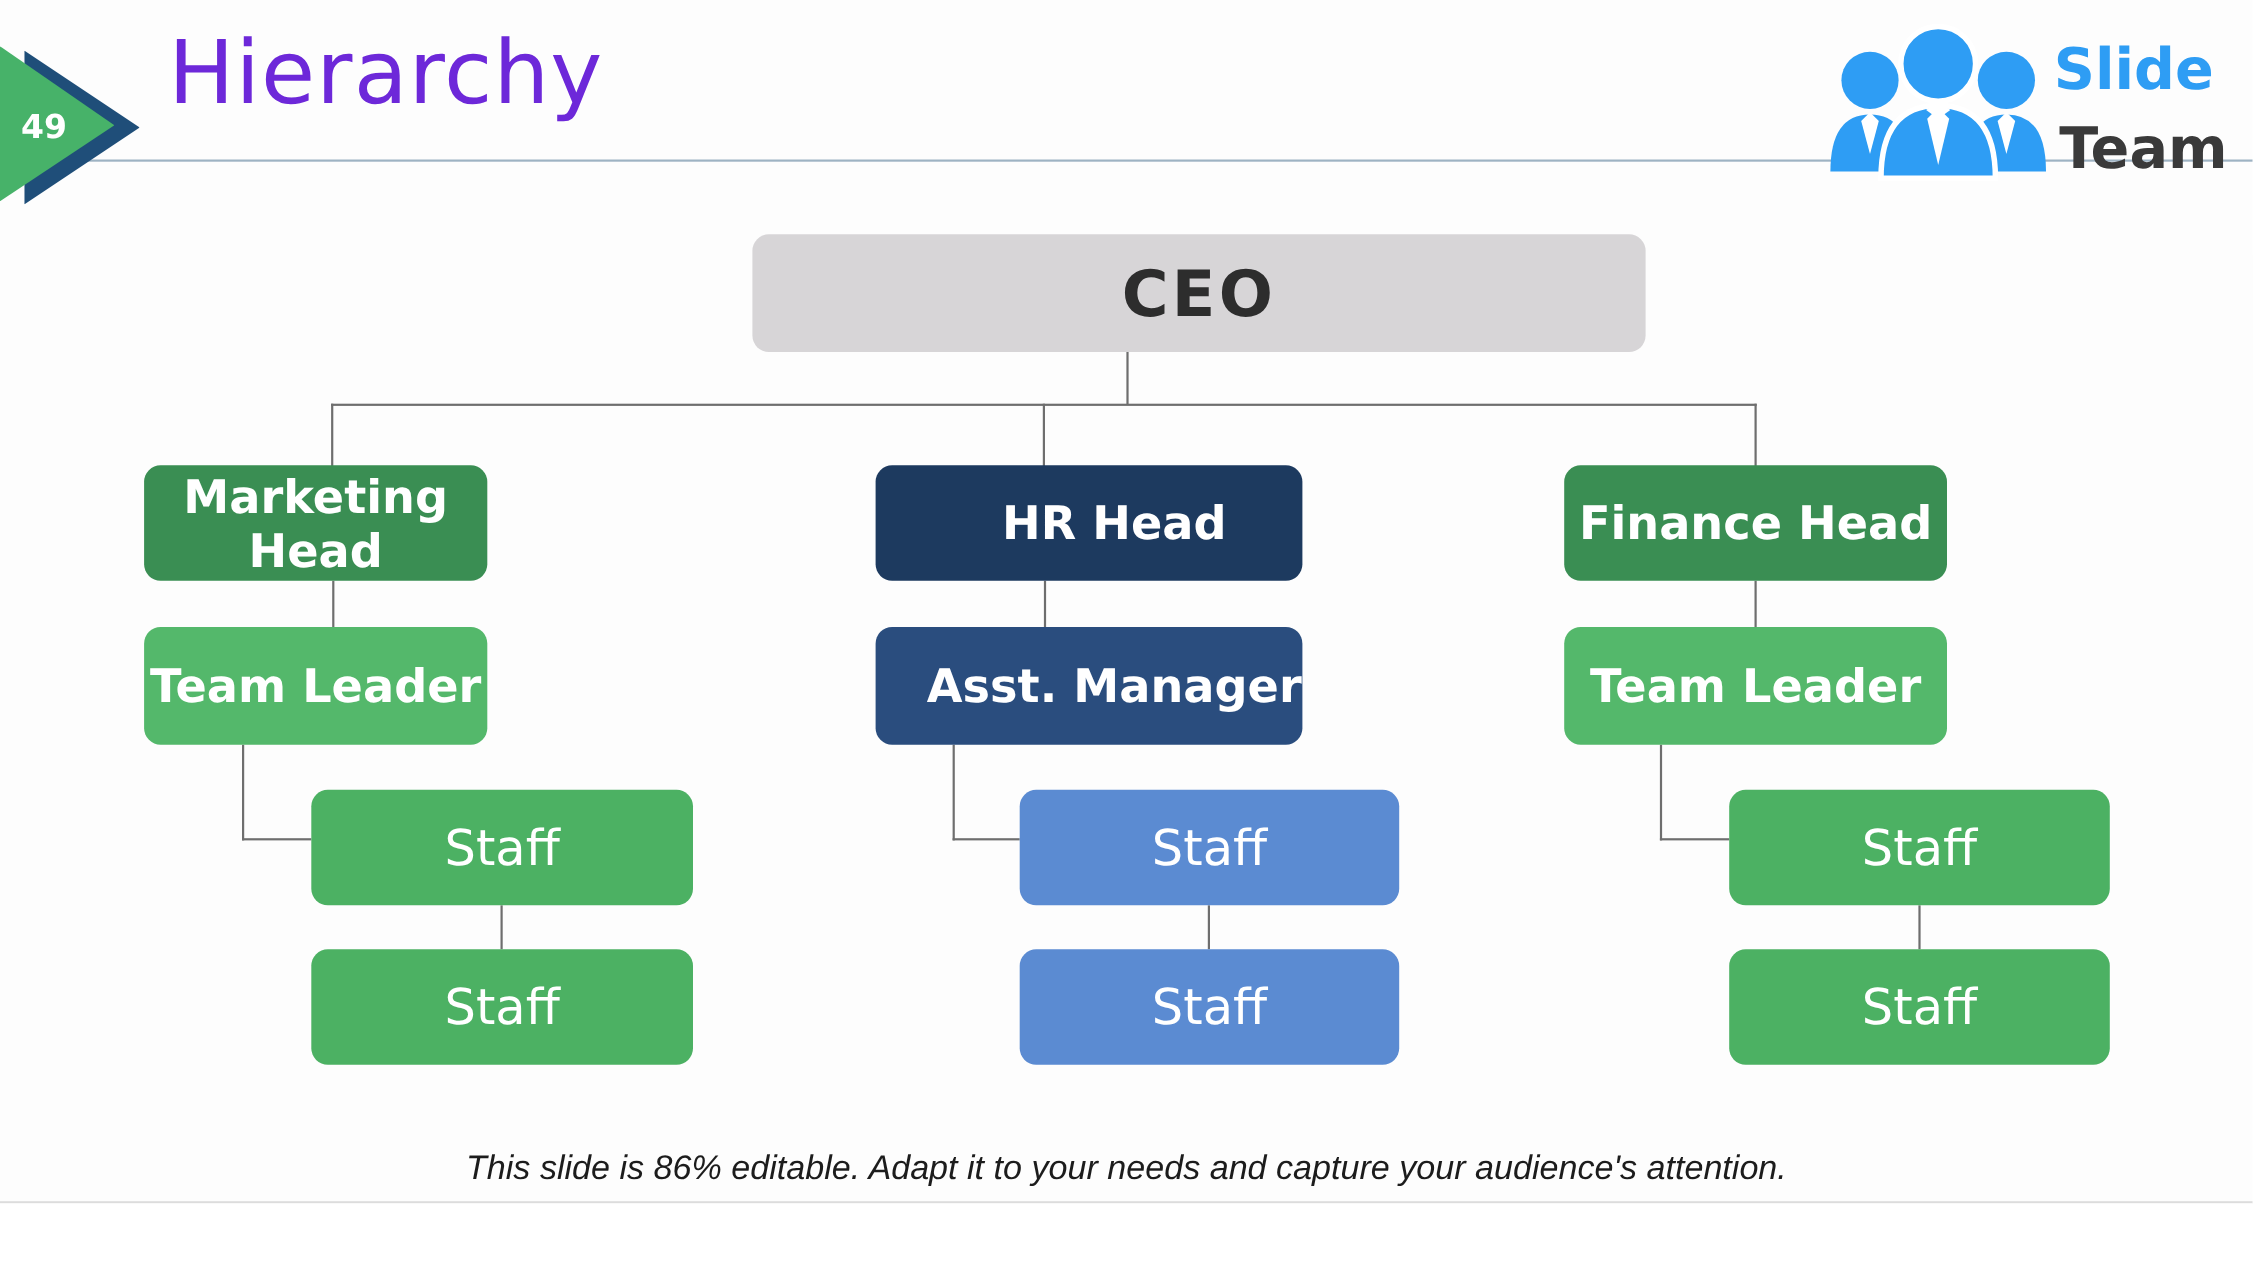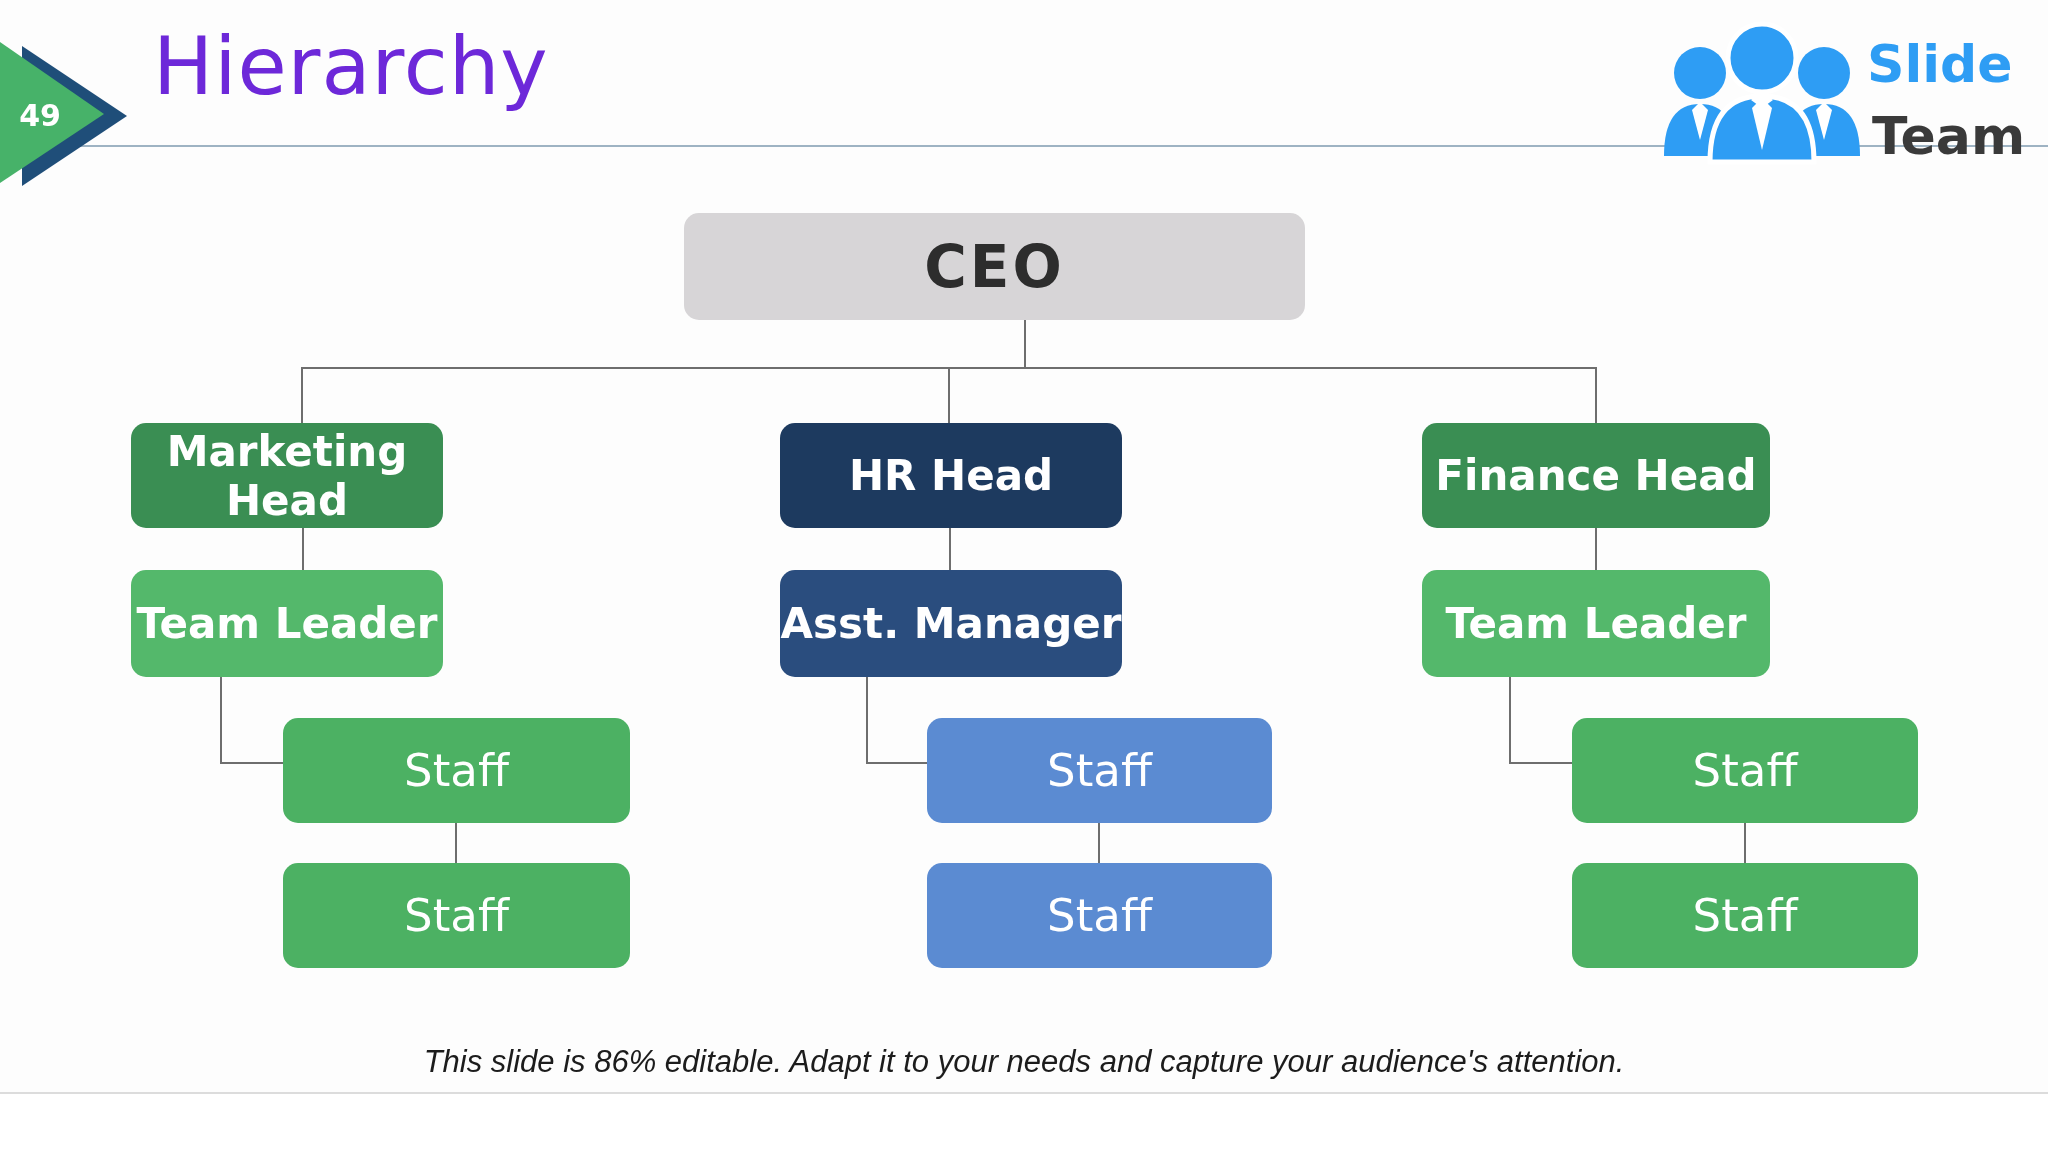--- a/index.html
+++ b/index.html
@@ -19,28 +19,28 @@
   .title{position:absolute;left:153px;top:20px;font-size:80px;font-weight:400;
     color:#6d28d9;letter-spacing:1px;}
   
   .logo{position:absolute;left:1662px;top:18px;width:386px;height:150px;}
   .logo-people{position:absolute;left:0;top:0;}
   .logo-slide{position:absolute;left:205px;top:16px;font-size:52px;font-weight:bold;color:#2e9df4;}
   .logo-team{position:absolute;left:210px;top:88px;font-size:52px;font-weight:bold;color:#3a3a3a;}
   
   .node{position:absolute;border-radius:15px;display:flex;align-items:center;
     justify-content:center;color:#ffffff;text-align:center;}
-  .n-ceo{left:684px;top:213px;width:621px;height:107px;font-size:58px;
+  .n-ceo{left:684px;top:213px;width:812px;height:107px;font-size:58px;
     font-weight:bold;letter-spacing:3px;}
   .row2{top:423px;height:105px;font-size:42px;font-weight:bold;}
   .row3{top:570px;height:107px;font-size:42px;font-weight:bold;}
   .staff-r1{top:718px;height:105px;font-size:45px;font-weight:400;}
   .staff-r2{top:863px;height:105px;font-size:45px;font-weight:400;}
   .col0{left:131px;width:312px;}
-  .col1{left:780px;width:342px;}
+  .col1{left:796px;width:342px;padding-left:46px;}
   .col2{left:1422px;width:348px;text-align:right;}
   .scol0{left:283px;width:347px;}
   .scol1{left:927px;width:345px;}
   .scol2{left:1572px;width:346px;}
   .line{position:absolute;background:#6e6e6e;}
   
   .footer-note{position:absolute;left:0;top:1044px;width:100%;text-align:center;
     font-style:italic;font-size:31px;color:#1c1c1c;
     font-family:"Liberation Sans","DejaVu Sans",sans-serif;}
   .footer-line{position:absolute;left:0;top:1092px;width:100%;height:2px;background:#dcdcdc;}

